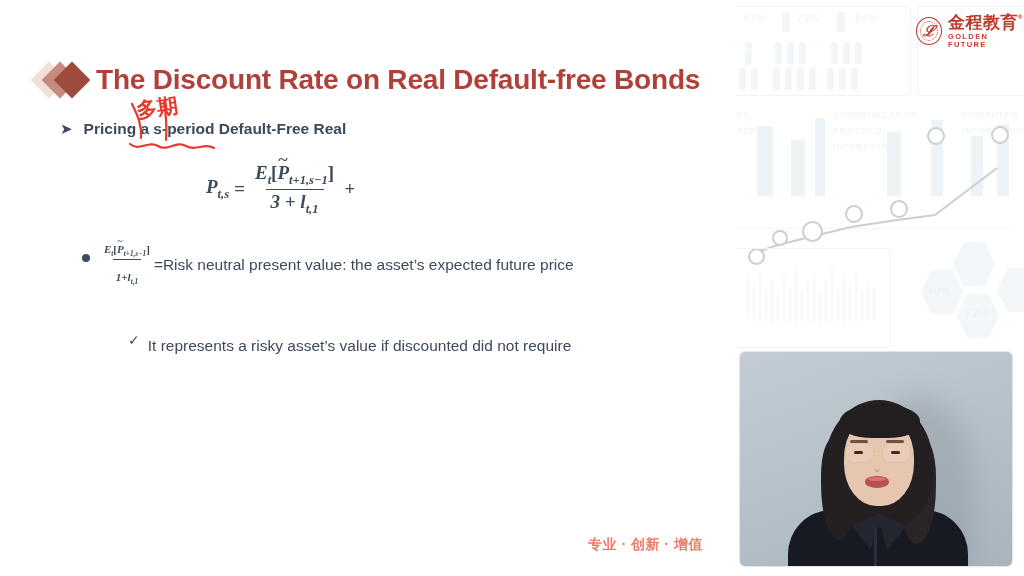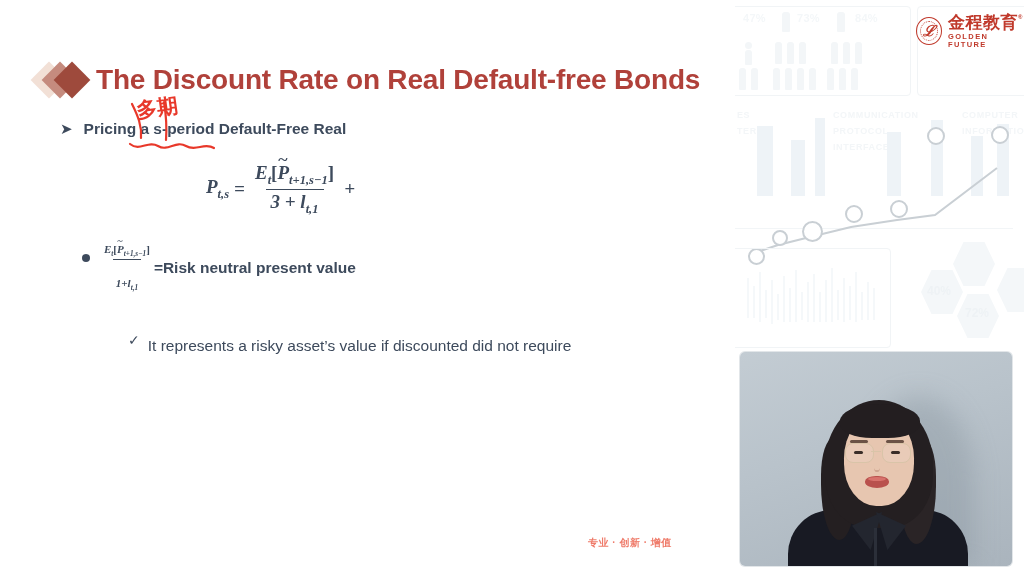--- a/index.html
+++ b/index.html
@@ -108,33 +108,33 @@
 
   
   .bullet1{position:absolute;left:82px;top:243px;display:flex;align-items:flex-start;gap:11px;}
   .dot{width:8px;height:8px;border-radius:50%;background:#3d4a5c;flex:none;margin-top:11px;}
   .b1-body{font-size:15.5px;color:#3d4a5c;line-height:1.1;}
   .b1-line{display:flex;align-items:center;flex-wrap:nowrap;white-space:nowrap;}
   .small-frac{display:inline-flex;flex-direction:column;align-items:center;
     font-family:"Liberation Serif",serif;font-style:italic;font-weight:700;font-size:11px;color:#3d4a5c;
     margin-right:1px;}
   .small-frac .num{padding:0 3px 1px;}
-  .small-frac .den{padding:17px 3px 0;border-top:1.2px solid #3d4a5c;}
-  .b-strong{font-weight:700;}
+  .small-frac .den{padding:11px 3px 0;border-top:1.2px solid #3d4a5c;}
+  .b-strong{font-weight:400;}
   .b-reg{font-weight:400;}
   .b1-line2{margin-top:17px;font-size:15.5px;color:#3d4a5c;font-weight:400;}
 
   
   .bullet2{position:absolute;left:128px;top:330px;display:flex;align-items:flex-start;gap:8px;}
   .check{color:#3d4a5c;font-size:14px;line-height:1.5;flex:none;}
   .b2-body{font-size:15.5px;color:#3d4a5c;font-weight:400;line-height:2.05;}
   .b2-l2{margin-left:10px;}
 
   
-  .tagline{position:absolute;left:588px;top:536px;color:#ef7b6a;font-size:10px;font-weight:700;
+  .tagline{position:absolute;left:588px;top:536px;color:#ef7b6a;font-size:14px;font-weight:700;
     letter-spacing:.5px;white-space:nowrap;}
 </style>
 </head>
 <body>
 
 <div class="slide">
 
   <div class="right-panel">
 
     <div class="info-bg">
@@ -299,20 +299,21 @@
 
   <div class="bullet1">
     <div class="dot"></div>
     <div class="b1-body">
       <div class="b1-line">
         <span class="small-frac">
           <span class="num"><span>E</span><sub>t</sub><span class="brk">[</span><span class="tilde">P</span><sub>t+1,s−1</sub><span class="brk">]</span></span>
           <span class="den"><span>1+l</span><sub>t,1</sub></span>
         </span>
         <span class="b-strong">=Risk neutral present value</span>
+        <span class="b-reg">: the asset’s expected future price</span>
       </div>
     </div>
   </div>
 
   <div class="bullet2">
     <span class="check">✓</span>
     <div class="b2-body">
       <div>It represents a risky asset’s value if discounted did not require</div>
     </div>
   </div>

